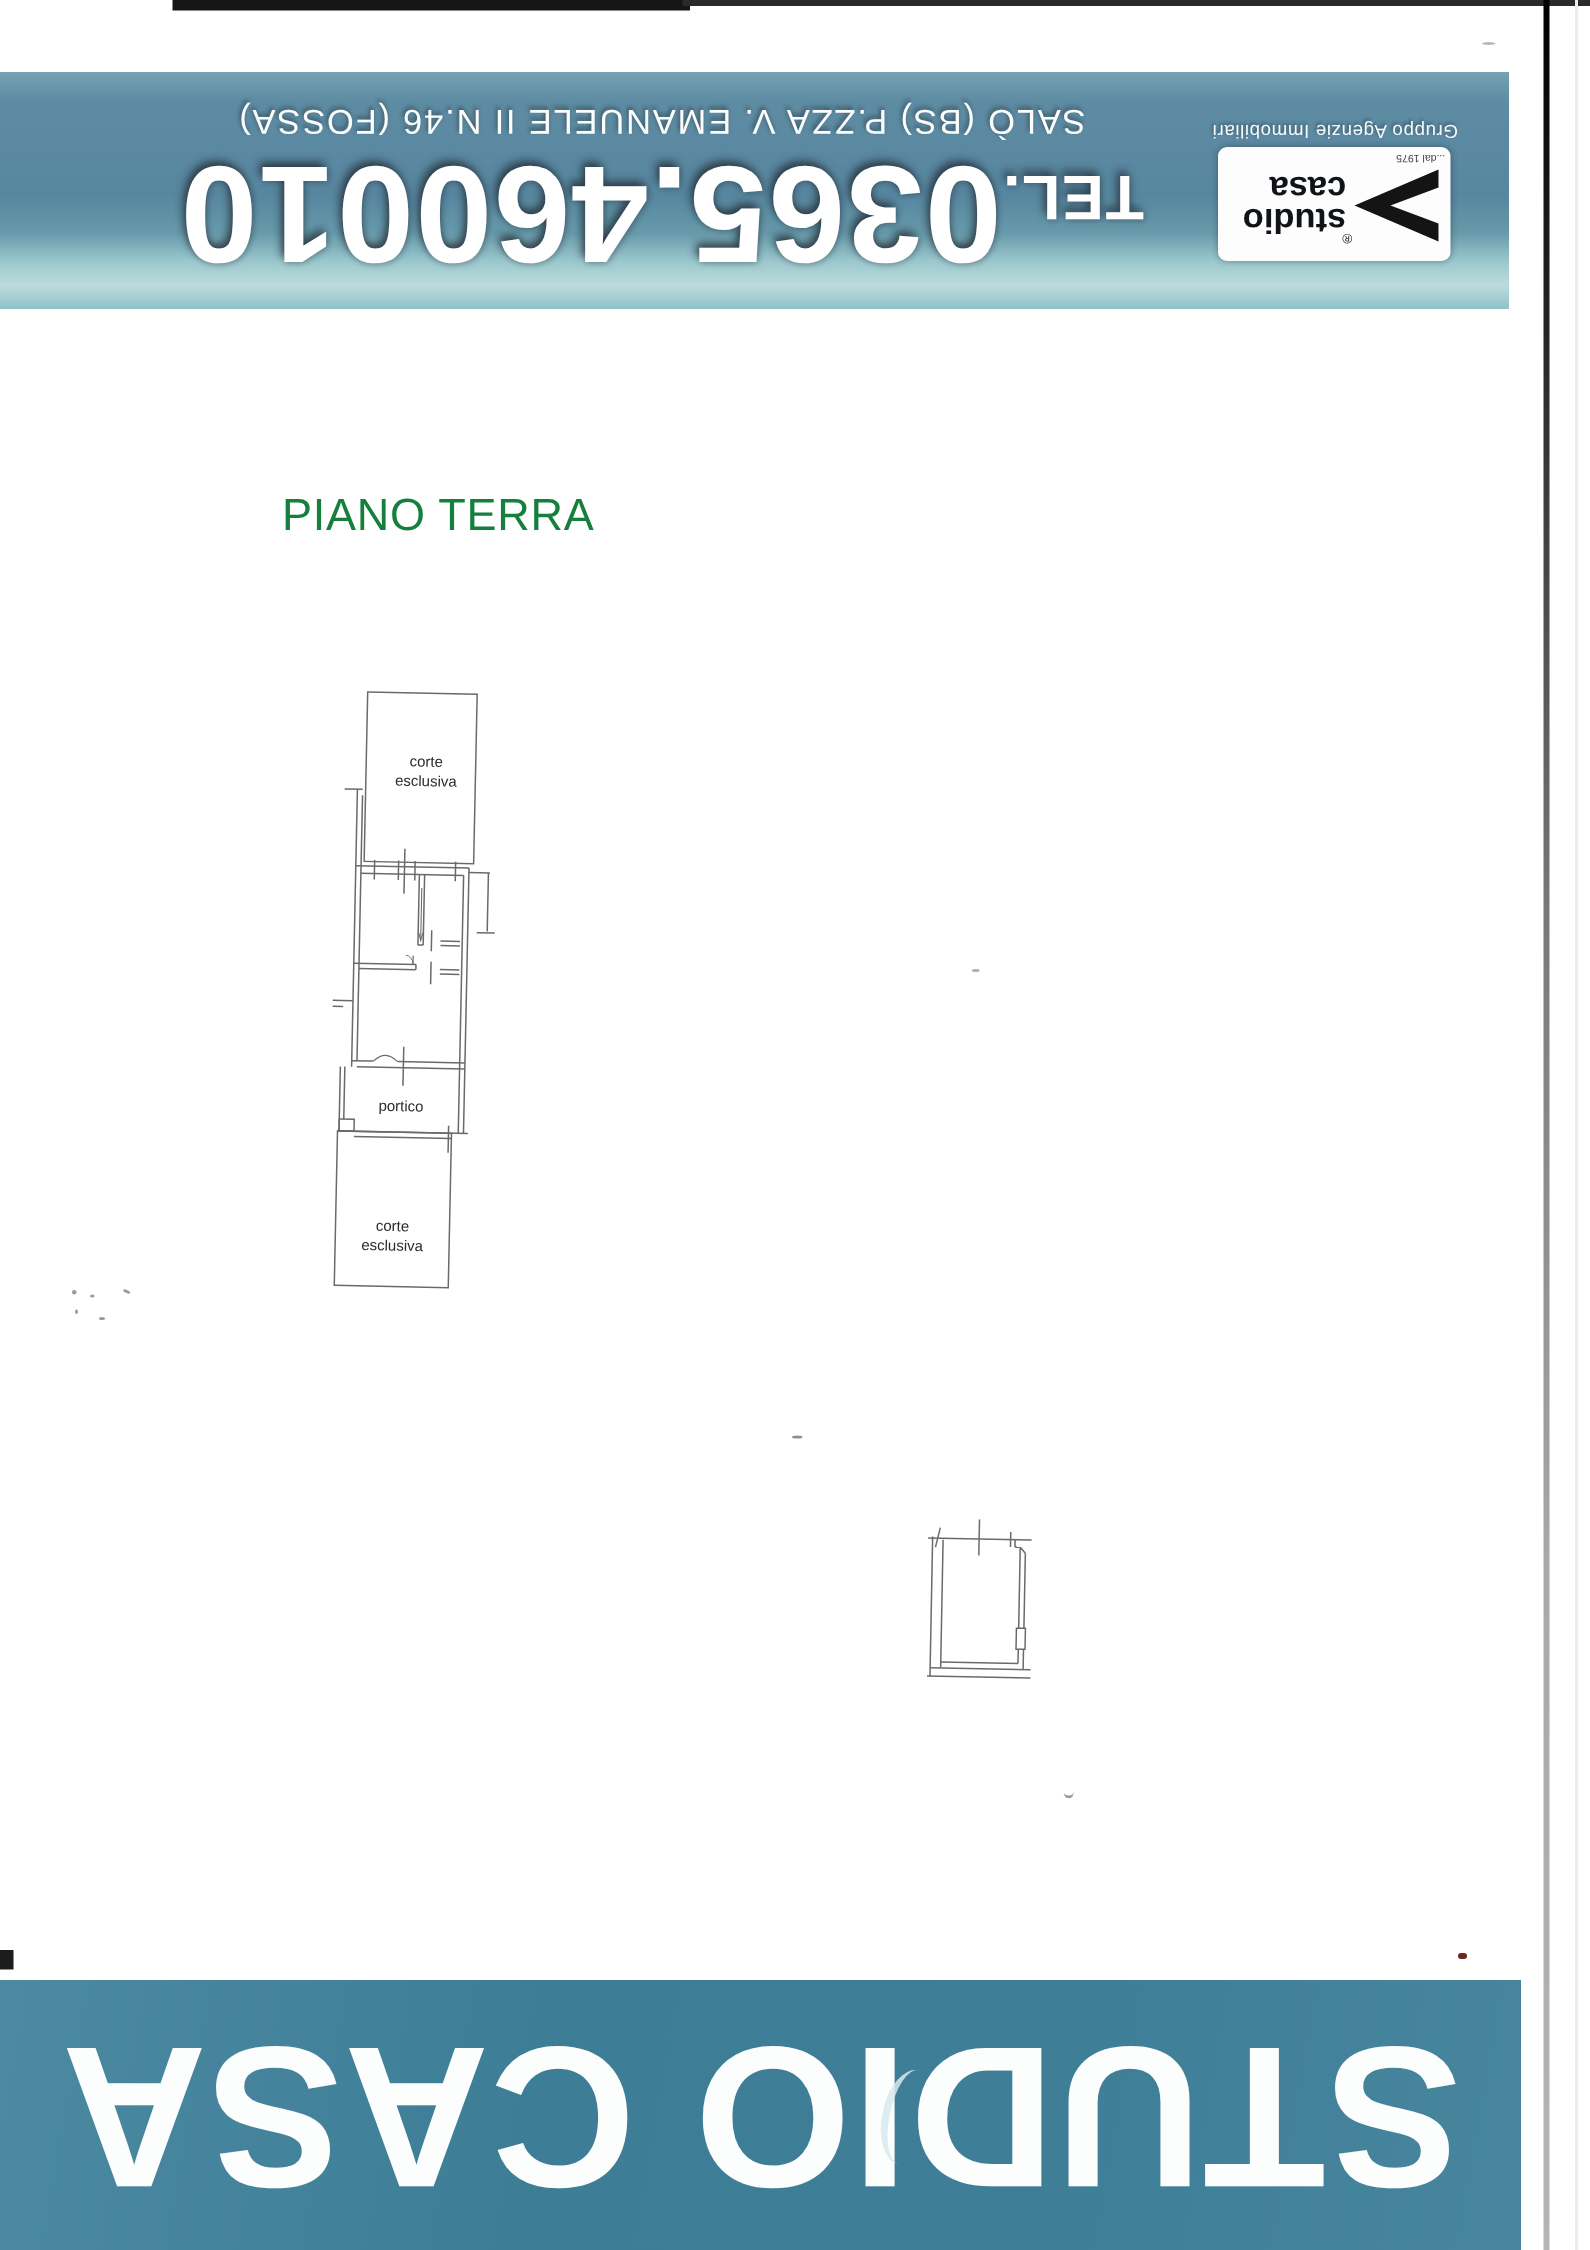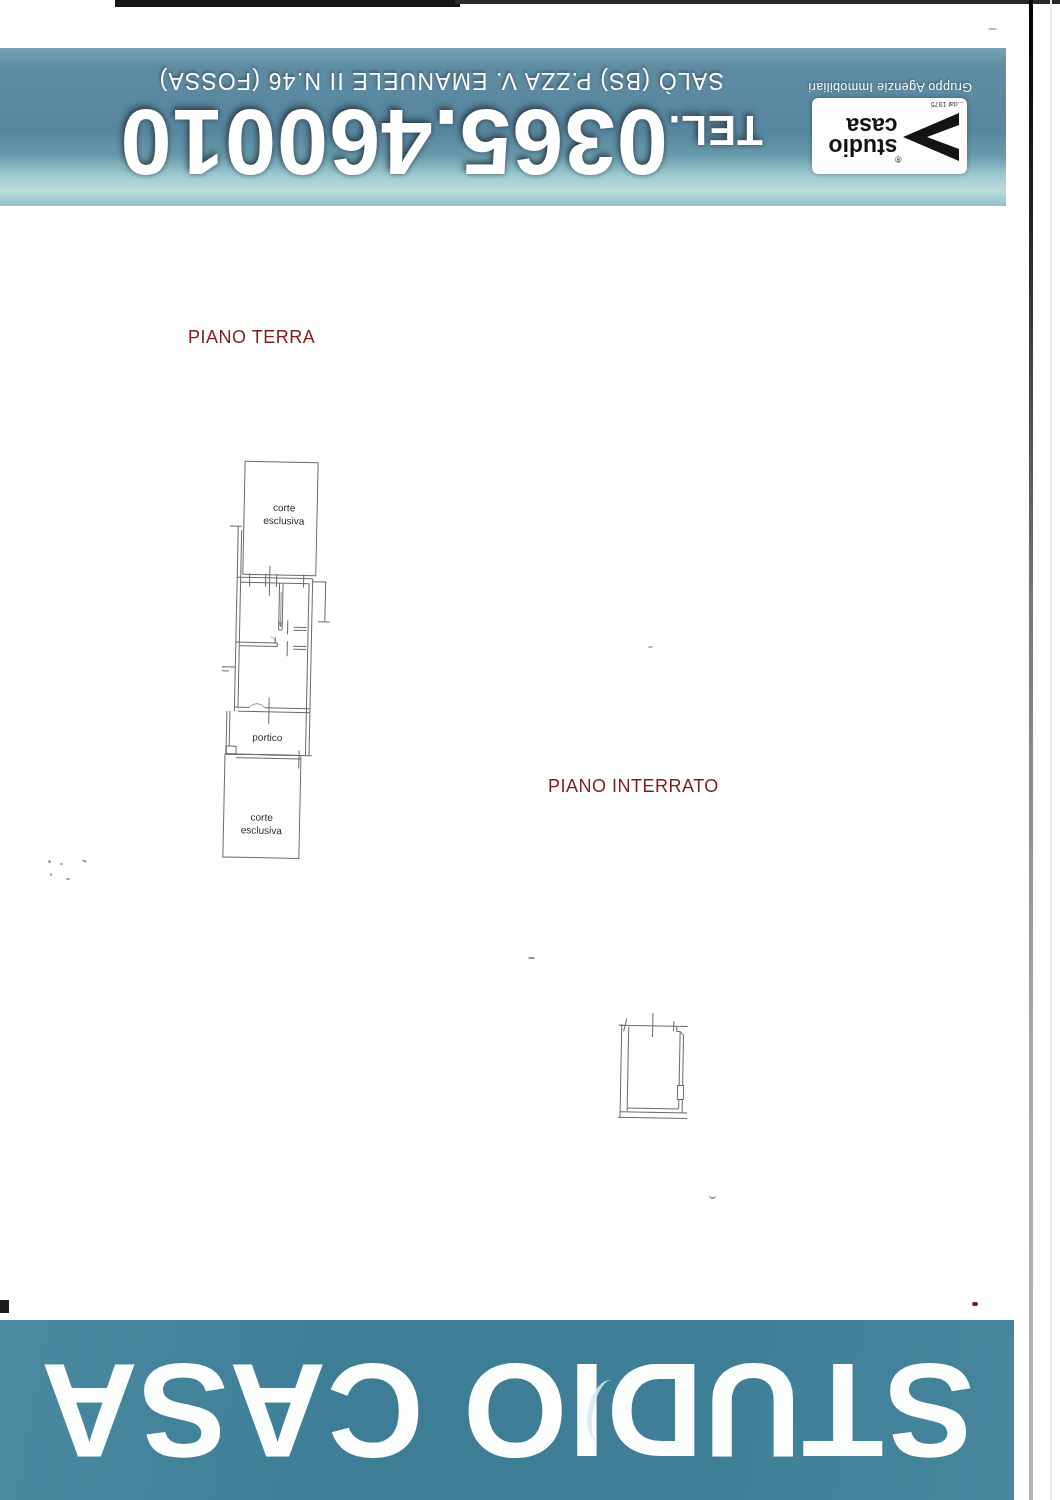--- a/index.html
+++ b/index.html
@@ -32,21 +32,21 @@
         text-shadow:1px 1px 2px rgba(40,55,65,.6);white-space:nowrap;}
   .phone-col{flex:1;text-align:center;color:#fff;padding-right:80px;padding-top:2px;}
   .tel-line{white-space:nowrap;font-weight:bold;line-height:.95;
         text-shadow:2px 3px 6px rgba(40,52,62,.85), -1px -1px 4px rgba(40,52,62,.4);}
   .tel-label{font-size:42px;letter-spacing:1px;vertical-align:6px;}
   .tel-number{font-size:92px;letter-spacing:1px;}
   .addr-line{margin-top:4px;font-size:23px;letter-spacing:1.2px;color:#fbfdfd;white-space:nowrap;
         text-shadow:1px 2px 3px rgba(40,52,62,.65);}
 
   
-  .plan-title{position:absolute;color:#7f1d1d;font-size:18px;letter-spacing:.5px;}
+  .plan-title{position:absolute;color:#15803d;font-size:30px;letter-spacing:.5px;}
   #title-ground{left:188px;top:327px;}
   #title-basement{left:548px;top:776px;}
 
   
   .plan-svg{position:absolute;}
   #plan-ground{left:220px;top:450px;width:116px;height:418px;transform:rotate(1.2deg);}
   #plan-basement{left:613px;top:1006px;width:84px;height:118px;transform:rotate(1.1deg);}
   .plan-svg text{font-family:"Liberation Sans",sans-serif;fill:#2b2b2b;}
 
   
@@ -89,21 +89,20 @@
       <div class="phone-col">
         <div class="tel-line">
           <span class="tel-label">TEL.</span><span class="tel-number">0365.460010</span>
         </div>
         <div class="addr-line">SALÒ (BS) P.ZZA V. EMANUELE II N.46 (FOSSA)</div>
       </div>
     </div>
   </div>
 
   <div class="plan-title" id="title-ground">PIANO TERRA</div>
-  <div class="plan-title" id="title-basement">PIANO INTERRATO</div>
 
   <svg id="plan-ground" class="plan-svg" viewBox="222 450 116 418">
     <g stroke="#6a6a6a" fill="none" stroke-width="1">
 
       <rect x="243" y="462" width="73" height="113"></rect>
 
       <line x1="237.5" y1="527" x2="237.5" y2="712"></line>
       <line x1="241" y1="531" x2="241" y2="708"></line>
       <line x1="229" y1="527" x2="241" y2="527"></line>
       <line x1="224" y1="668" x2="237.5" y2="668"></line>

